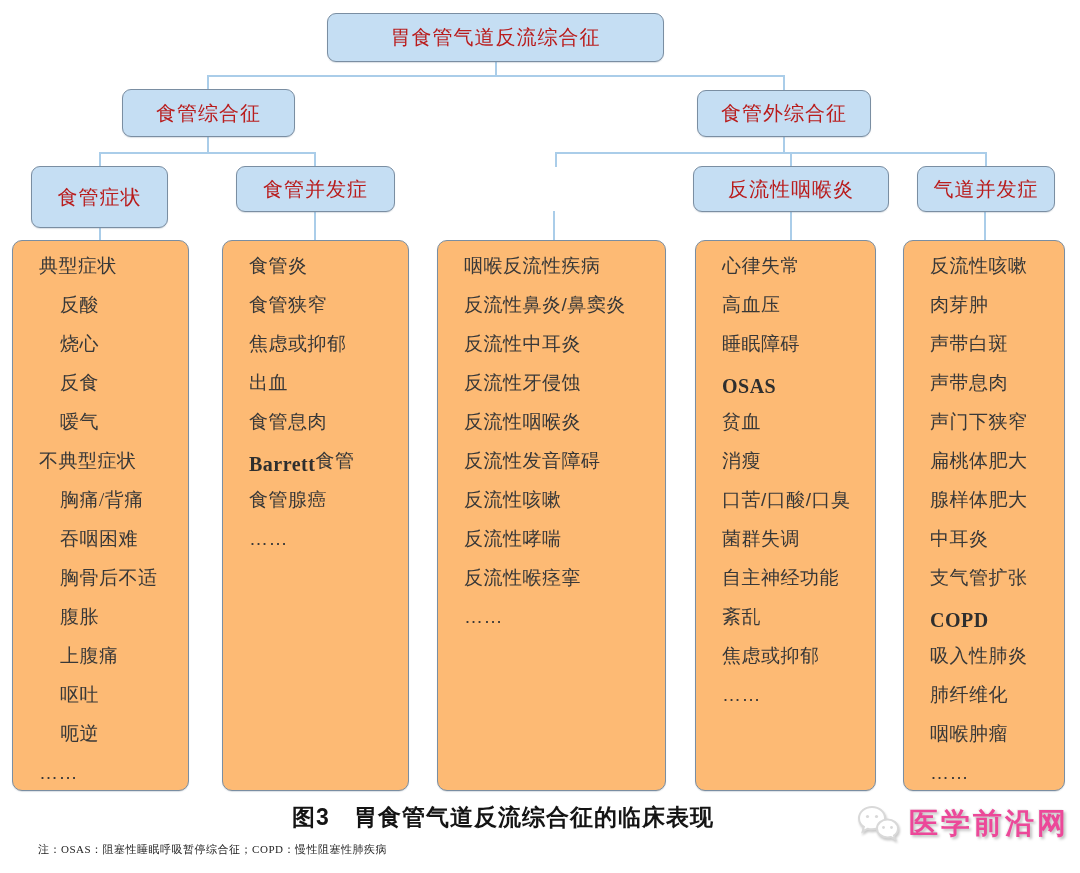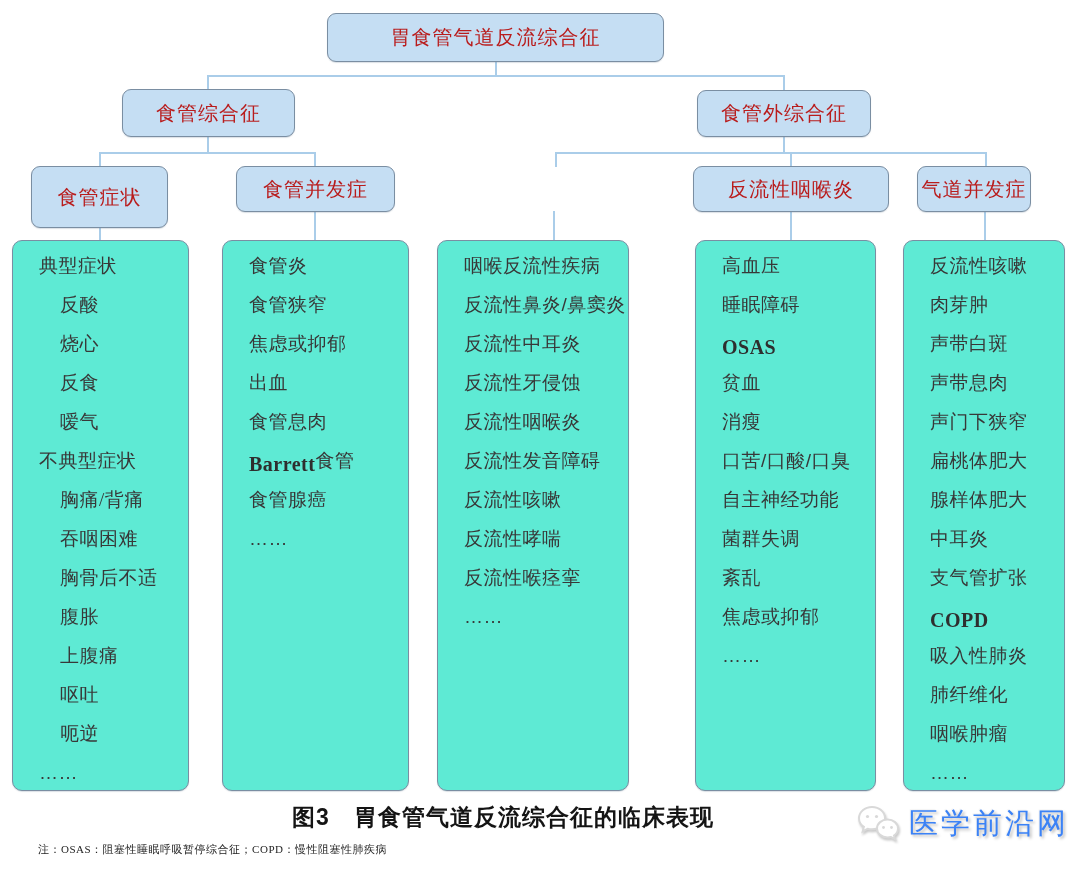--- a/index.html
+++ b/index.html
@@ -2,36 +2,36 @@
 <html><head>
 <meta charset="utf-8">
 <style>
   html,body{margin:0;padding:0;background:#ffffff;}
   .stage{position:relative;width:1080px;height:873px;background:#fff;overflow:hidden;
          font-family:"Liberation Sans","DejaVu Sans",sans-serif;color:#383838;}
   .node{position:absolute;background:#c5def3;border:1.5px solid #7a8ea2;border-radius:9px;
         display:flex;align-items:center;justify-content:center;
         font-size:20px;letter-spacing:1px;color:#b91c1c;
         box-shadow:0 1px 1px rgba(110,130,150,.25);box-sizing:border-box;}
-  .list{position:absolute;background:#5eead4;border:1.5px solid #7a8ea2;border-radius:10px;
+  .list{position:absolute;background:#fdba74;border:1.5px solid #7a8ea2;border-radius:10px;
         padding:5px 0 0 26px;box-sizing:border-box;font-size:19px;color:#383838;
         box-shadow:0 1px 1px rgba(110,130,150,.25);}
   .item{height:39px;display:flex;align-items:center;white-space:nowrap;letter-spacing:.5px;}
   .item.ind{padding-left:21px;font-family:Liberation Serif, serif;}
   .latin{font-family:"Liberation Serif","DejaVu Serif",serif;font-weight:bold;font-size:20px;color:#2e2e2e;margin-top:8px;}
   .vl,.hl{position:absolute;background:#aacde9;}
   .vl{width:2px;margin-left:-1px;}
   .hl{height:2px;}
   .caption{position:absolute;left:0;top:802px;width:1006px;text-align:center;
            font-size:23px;font-weight:bold;color:#141414;letter-spacing:1px;}
   .caption .cap-label{margin-right:24px;}
   .footnote{position:absolute;left:38px;top:842px;font-family:"Liberation Serif","DejaVu Serif",serif;
             font-size:11px;color:#242424;letter-spacing:.5px;}
   .watermark{position:absolute;left:855px;top:804px;display:flex;align-items:center;gap:8px;}
-  .watermark .wm-text{font-size:29px;font-weight:normal;letter-spacing:3px;color:#3b82f6;
+  .watermark .wm-text{font-size:29px;font-weight:bold;letter-spacing:3px;color:#ec4899;
             text-shadow:2px 2px 3px #bdbdbd, -1px -1px 1px #f2f2f2;}
   .wicon{display:inline-block;line-height:0;filter:drop-shadow(1px 2px 1px #c9c9c9);}
 </style>
 </head>
 <body>
 
 <div class="stage">
 
   <i class="vl" style="left:496px;top:62px;height:14px"></i>
   <i class="hl" style="left:208px;top:75px;width:577px"></i>
@@ -53,21 +53,21 @@
   <i class="vl" style="left:985px;top:211px;height:30px"></i>
 
   <div class="node" style="left:327px;top:13px;width:337px;height:49px">胃食管气道反流综合征</div>
 
   <div class="node" style="left:122px;top:89px;width:173px;height:48px">食管综合征</div>
   <div class="node" style="left:697px;top:90px;width:174px;height:47px">食管外综合征</div>
 
   <div class="node" style="left:31px;top:166px;width:137px;height:62px">食管症状</div>
   <div class="node" style="left:236px;top:166px;width:159px;height:46px">食管并发症</div>
   <div class="node" style="left:693px;top:166px;width:196px;height:46px">反流性咽喉炎</div>
-  <div class="node" style="left:917px;top:166px;width:114px;height:46px">气道并发症</div>
+  <div class="node" style="left:917px;top:166px;width:138px;height:46px">气道并发症</div>
 
   <div class="list" style="left:12px;top:240px;width:177px;height:551px">
       <div class="item">典型症状</div>
       <div class="item ind">反酸</div>
       <div class="item ind">烧心</div>
       <div class="item ind">反食</div>
       <div class="item ind">嗳气</div>
       <div class="item">不典型症状</div>
       <div class="item ind">胸痛/背痛</div>
       <div class="item ind">吞咽困难</div>
@@ -81,43 +81,44 @@
   <div class="list" style="left:222px;top:240px;width:187px;height:551px">
       <div class="item">食管炎</div>
       <div class="item">食管狭窄</div>
       <div class="item">焦虑或抑郁</div>
       <div class="item">出血</div>
       <div class="item">食管息肉</div>
       <div class="item"><span class="latin">Barrett</span>食管</div>
       <div class="item">食管腺癌</div>
       <div class="item">……</div>
     </div>
-  <div class="list" style="left:437px;top:240px;width:192px;height:551px">
+  <div class="list" style="left:437px;top:240px;width:229px;height:551px">
       <div class="item">咽喉反流性疾病</div>
       <div class="item">反流性鼻炎/鼻窦炎</div>
       <div class="item">反流性中耳炎</div>
       <div class="item">反流性牙侵蚀</div>
       <div class="item">反流性咽喉炎</div>
       <div class="item">反流性发音障碍</div>
       <div class="item">反流性咳嗽</div>
       <div class="item">反流性哮喘</div>
       <div class="item">反流性喉痉挛</div>
       <div class="item">……</div>
     </div>
   <div class="list" style="left:695px;top:240px;width:181px;height:551px">
+      <div class="item">心律失常</div>
       <div class="item">高血压</div>
       <div class="item">睡眠障碍</div>
       <div class="item">
         <span class="latin">OSAS</span>
       </div>
       <div class="item">贫血</div>
       <div class="item">消瘦</div>
       <div class="item">口苦/口酸/口臭</div>
+      <div class="item">菌群失调</div>
       <div class="item">自主神经功能</div>
-      <div class="item">菌群失调</div>
       <div class="item">紊乱</div>
       <div class="item">焦虑或抑郁</div>
       <div class="item">……</div>
     </div>
   <div class="list" style="left:903px;top:240px;width:162px;height:551px">
       <div class="item">反流性咳嗽</div>
       <div class="item">肉芽肿</div>
       <div class="item">声带白斑</div>
       <div class="item">声带息肉</div>
       <div class="item">声门下狭窄</div>

